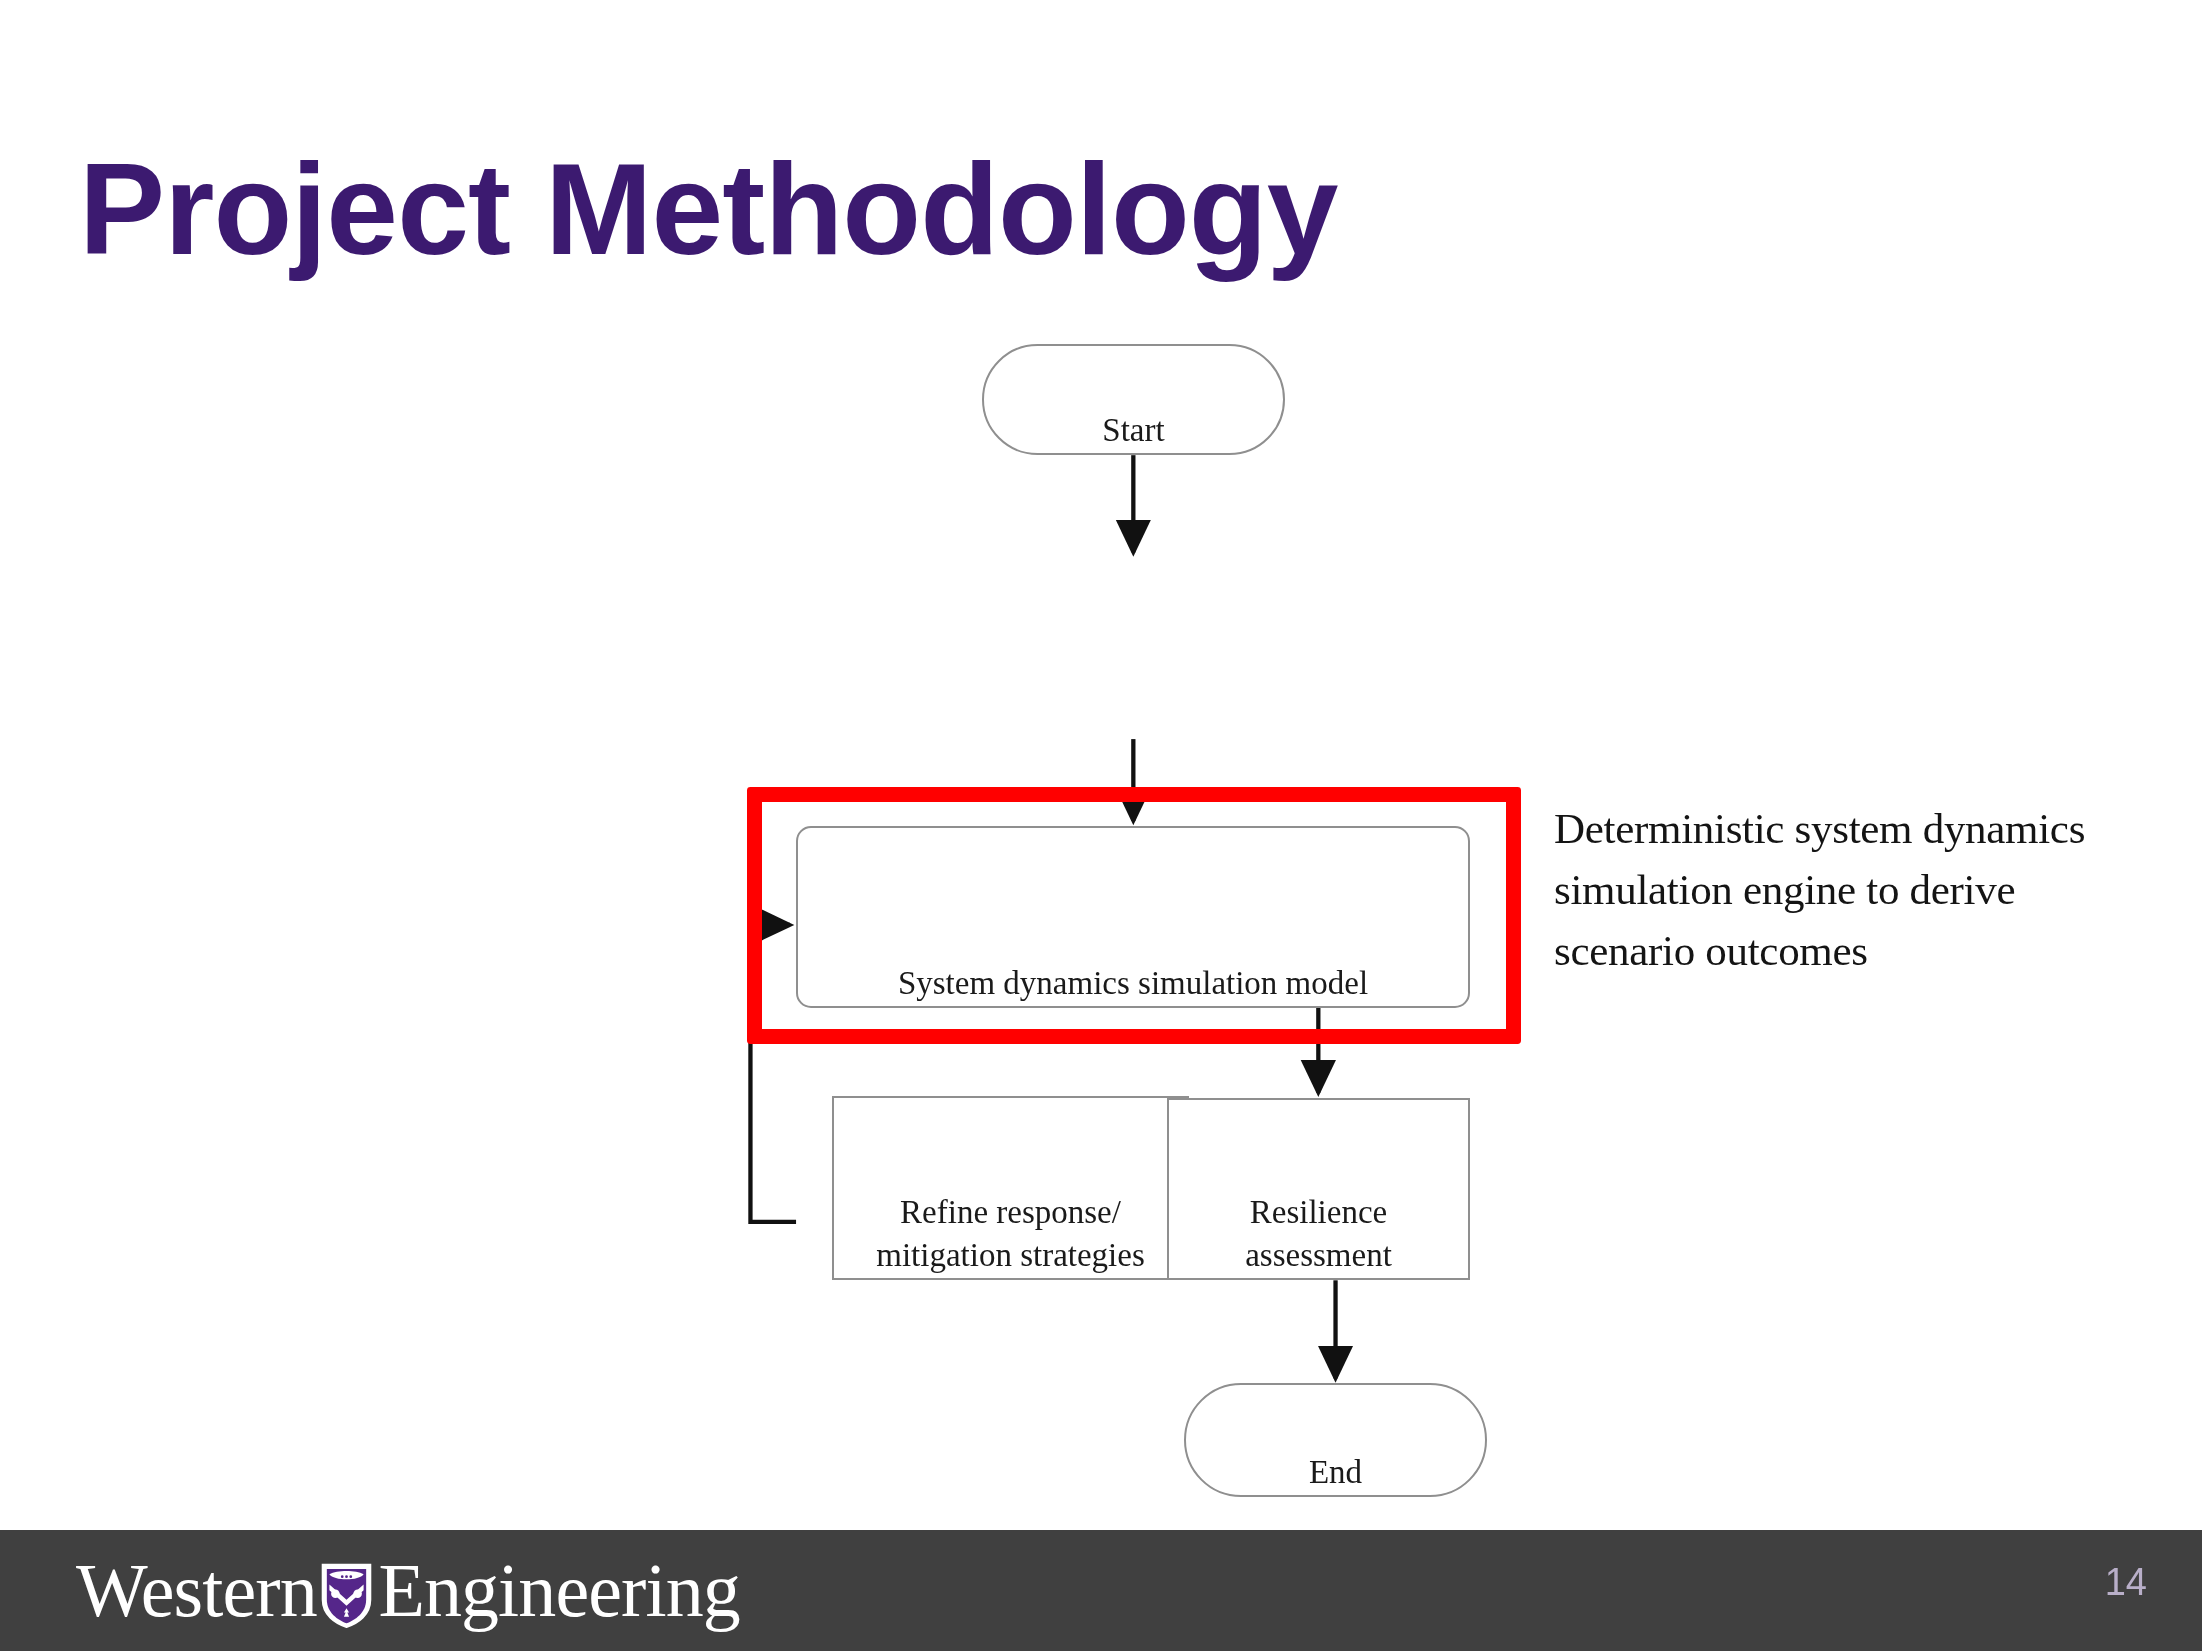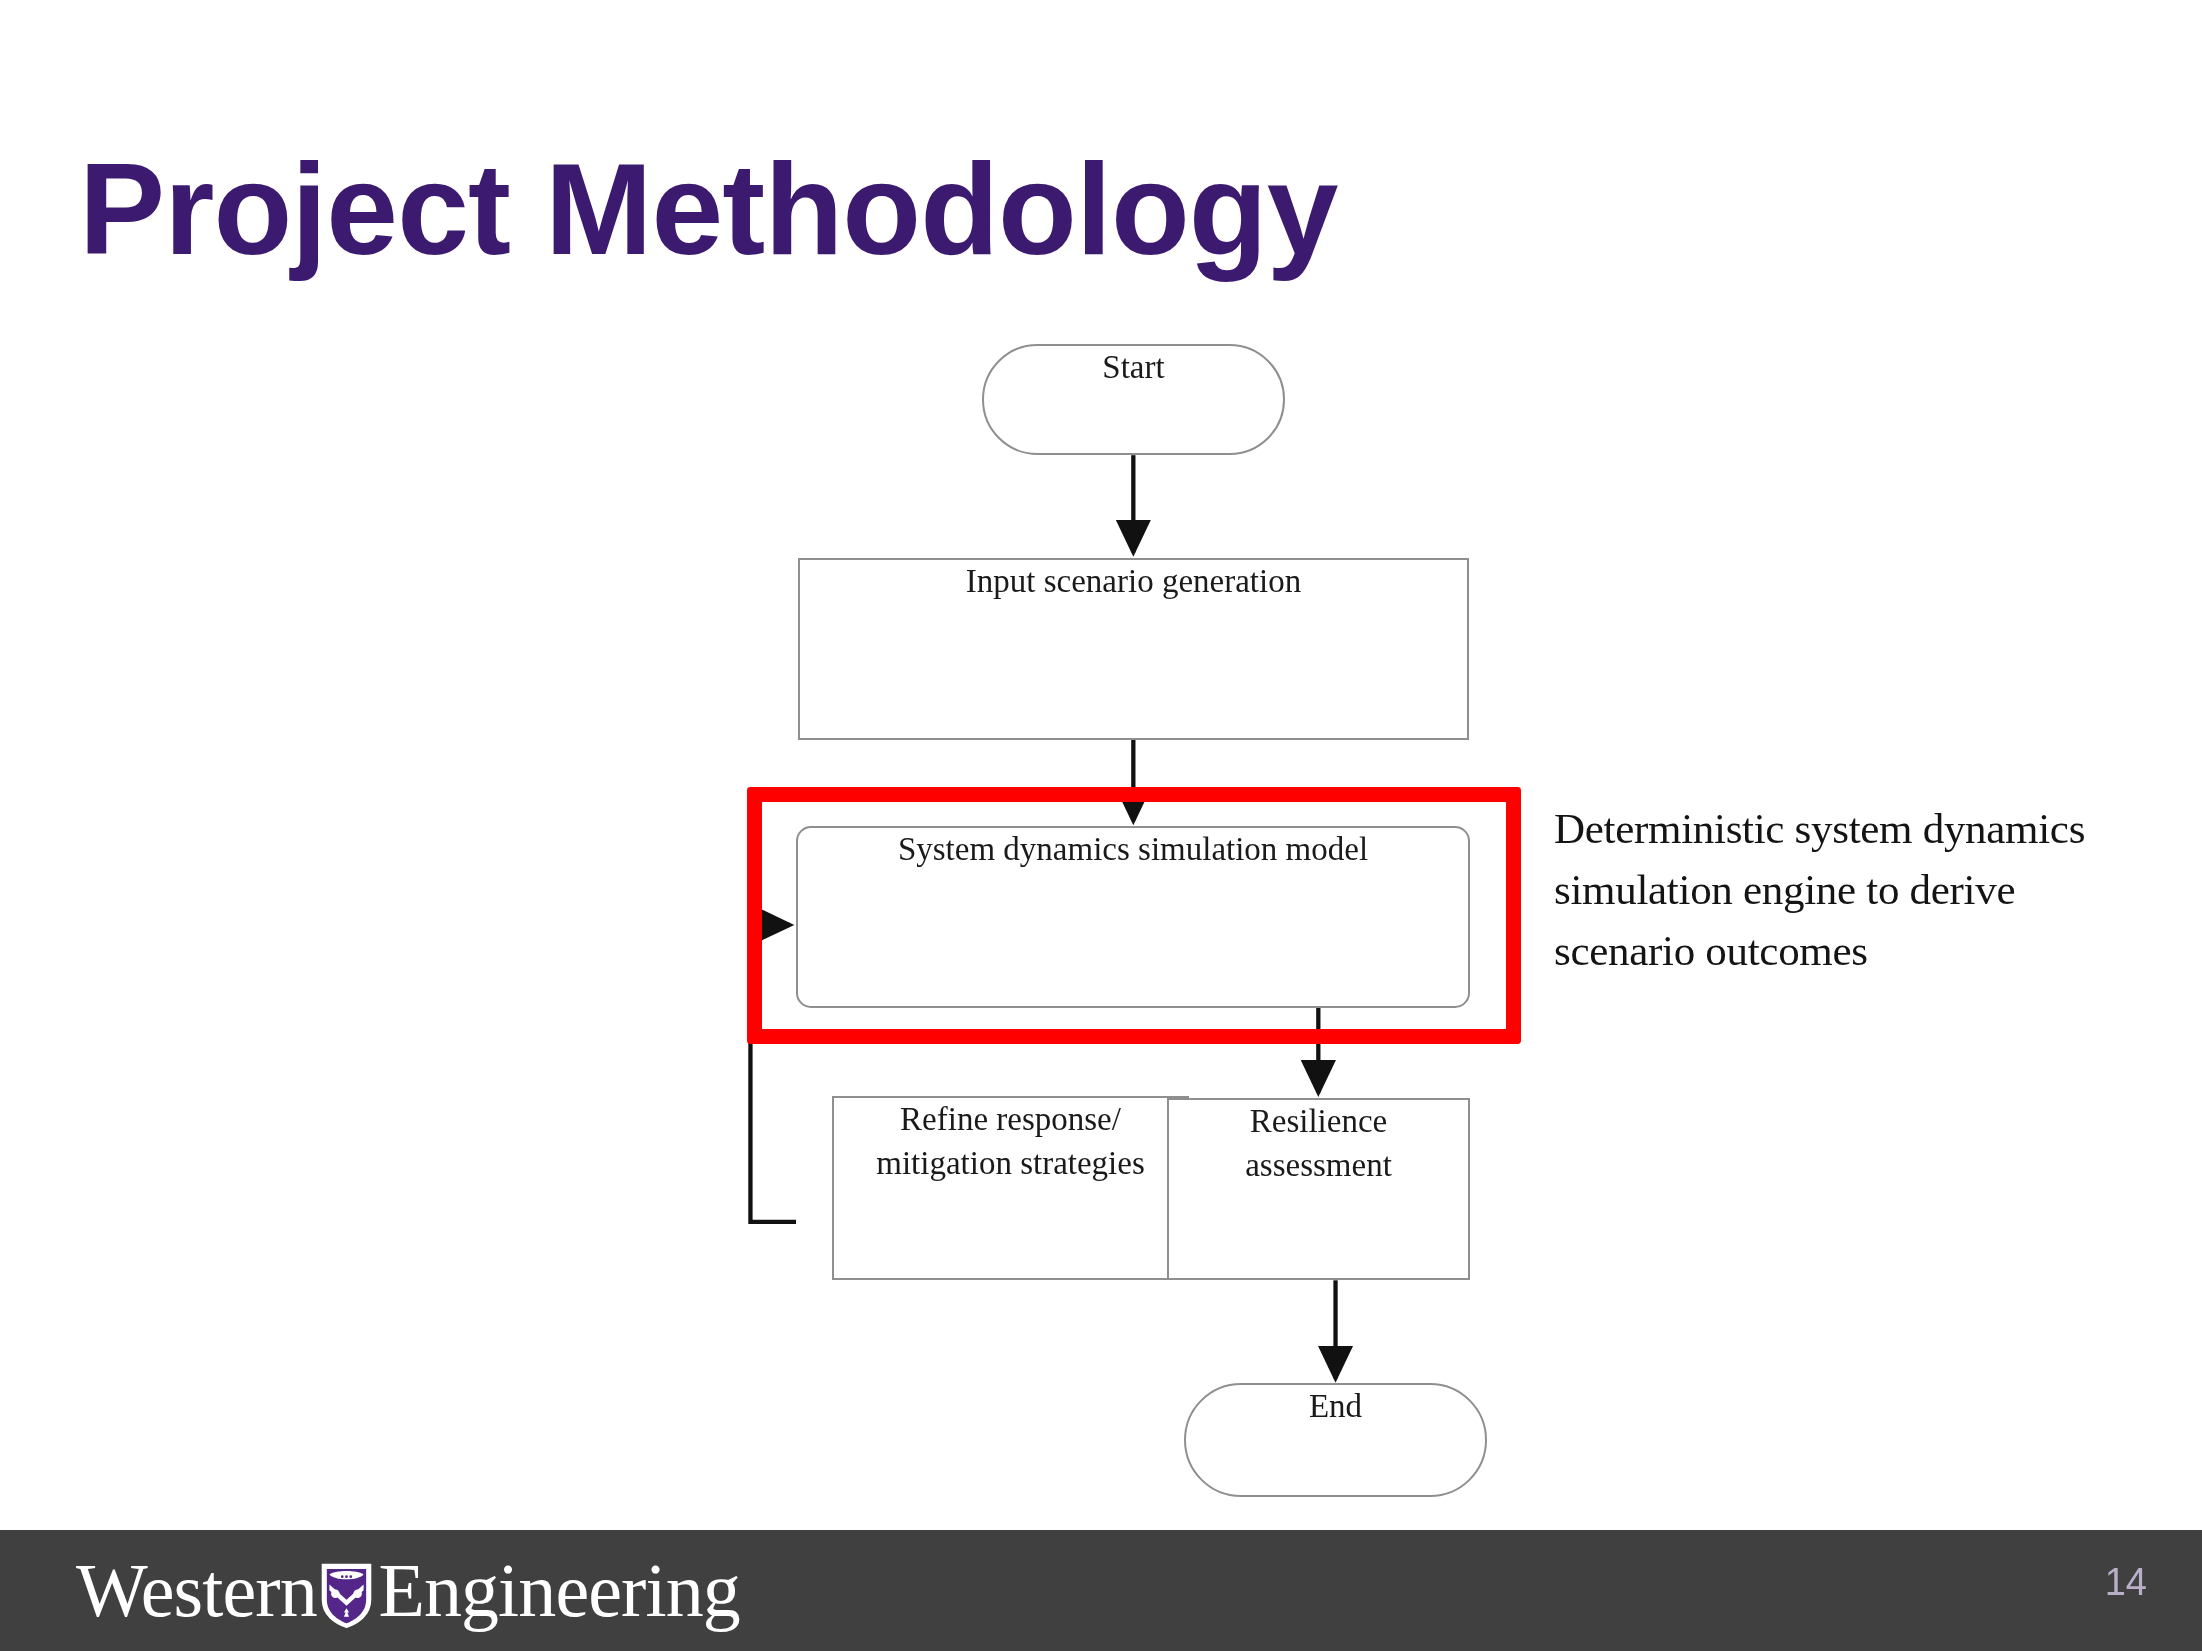--- a/index.html
+++ b/index.html
@@ -51,21 +51,21 @@
     width: 2203px;
     height: 1652px;
   }
 
   .node {
     position: absolute;
     box-sizing: border-box;
     background: #ffffff;
     border: 2.6px solid #8f8f8f;
     display: flex;
-    align-items: flex-start;
+    align-items: flex-end;
     justify-content: center;
     text-align: center;
     font-family: "Liberation Serif", serif;
     color: #1a1a1a;
     font-size: 33px;
     line-height: 1.32;
   }
   .node.terminal {
     border-radius: 60px;
   }
@@ -178,23 +178,20 @@
 
     <path d="M 925,1420 L 872,1420 L 872,1075 L 918,1075" fill="none" stroke="#111111" stroke-width="5" marker-end="url(#arrowhead)"></path>
   </svg>
 
   <div id="flow-layer">
 
     <div class="node terminal" id="node-start">
       <span class="node-label">Start</span>
     </div>
 
-    <div class="node" id="node-input">
-      <span class="node-label">Input scenario generation</span>
-    </div>
 
     <div class="node" id="node-sysdyn">
       <span class="node-label">System dynamics simulation model</span>
     </div>
 
     <div class="node" id="node-refine">
       <span class="node-label">Refine response/
 mitigation strategies</span>
     </div>
 

